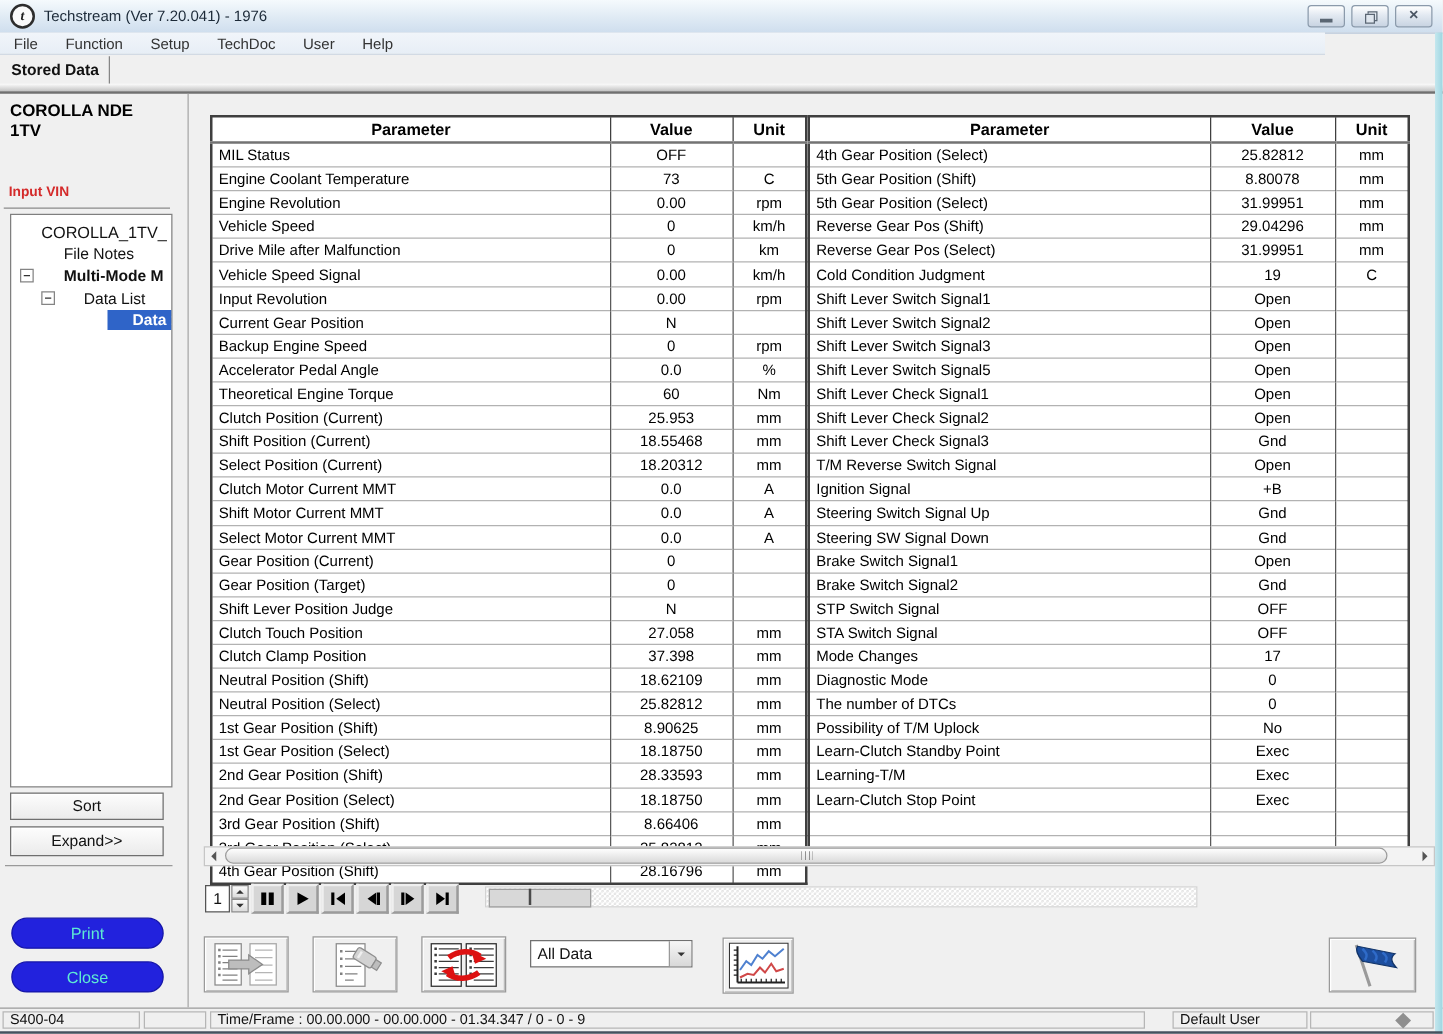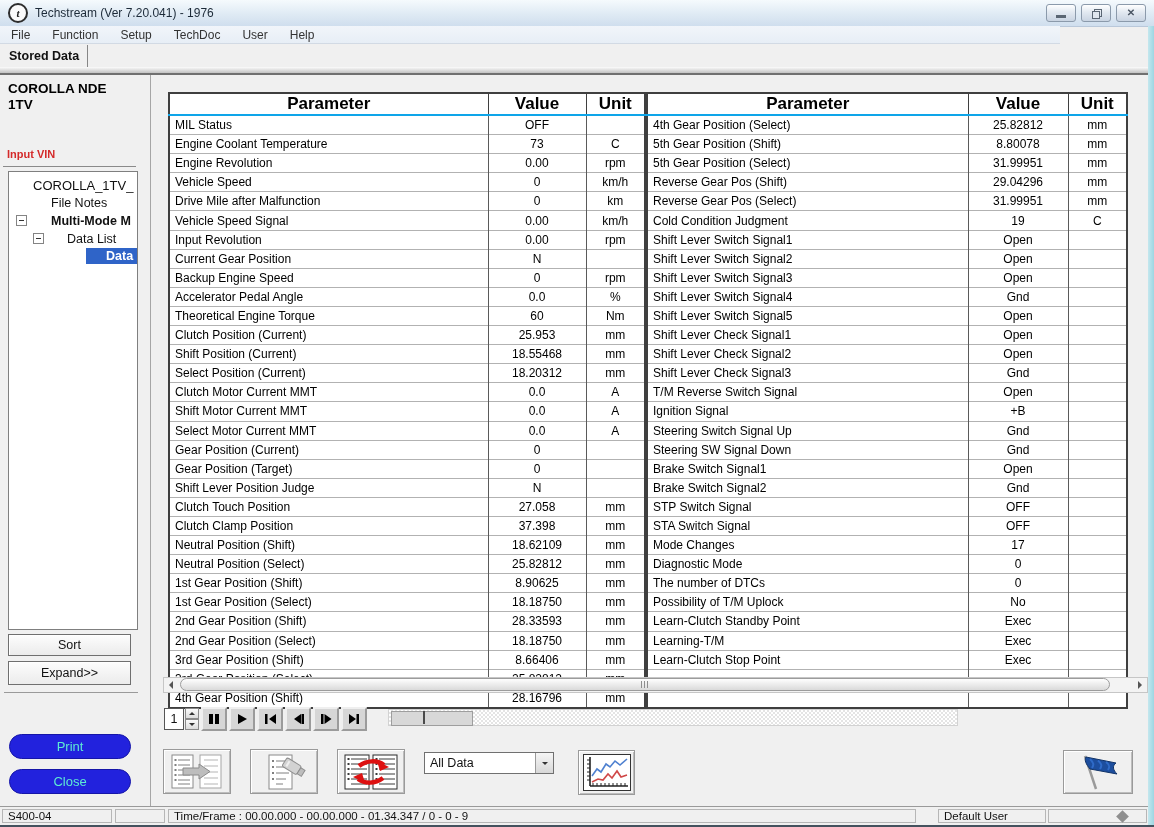--- a/index.html
+++ b/index.html
@@ -65,22 +65,22 @@
   .pill-btn{position:absolute;left:9px;width:122px;height:25px;border-radius:13px;background:#2222dd;
     border:1px solid #1515a8;color:#5eead4;font-size:13px;display:flex;align-items:center;justify-content:center;box-sizing:border-box;}
   .btn-print{top:659px;}
   .btn-close{top:694px;}
 
   
   table.datatable{position:absolute;border-collapse:collapse;table-layout:fixed;background:#fff;
     border:2px solid #3f3f3f;font-size:12px;color:#000;}
   #tbl-left{left:168px;top:92px;width:478px;}
   #tbl-right{left:646px;top:92px;width:482px;}
-  .datatable th{height:19px;font-size:17px;font-weight:bold;border-right:1px solid #3f3f3f;
-    border-bottom:2px solid #0ea5e9;padding:0;}
+  .datatable th{height:19px;font-size:13px;font-weight:bold;border-right:1px solid #3f3f3f;
+    border-bottom:2px solid #737373;padding:0;}
   .datatable td{height:18.1px;border-right:1px solid #5a5a5a;border-top:1px solid #b2b2b2;
     padding:0;line-height:1;white-space:nowrap;overflow:hidden;}
   .datatable td.param{padding-left:5px;text-align:left;}
   .datatable td.val,.datatable td.unit{text-align:center;}
   col.c-param{width:319px;} col.c-val{width:98px;} col.c-unit{width:59px;}
   #tbl-right col.c-param{width:321px;} #tbl-right col.c-val{width:100px;}
 
   
   .hscroll{position:absolute;left:163px;top:677px;width:985px;height:16px;background:#f3f3f3;
     border:1px solid #c6c6c6;display:flex;align-items:center;box-sizing:border-box;}
@@ -468,25 +468,20 @@
           <td class="val">Open</td>
           <td class="unit"></td>
         </tr>
 
         <tr>
           <td class="param">Shift Lever Switch Signal3</td>
           <td class="val">Open</td>
           <td class="unit"></td>
         </tr>
 
-        <tr>
-          <td class="param">Shift Lever Switch Signal4</td>
-          <td class="val">Gnd</td>
-          <td class="unit"></td>
-        </tr>
 
         <tr>
           <td class="param">Shift Lever Switch Signal5</td>
           <td class="val">Open</td>
           <td class="unit"></td>
         </tr>
 
         <tr>
           <td class="param">Shift Lever Check Signal1</td>
           <td class="val">Open</td>

